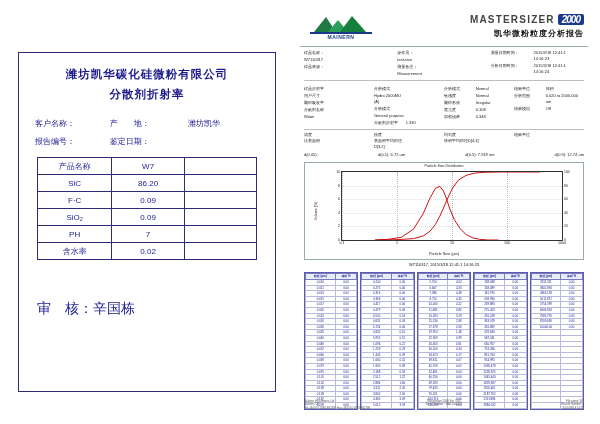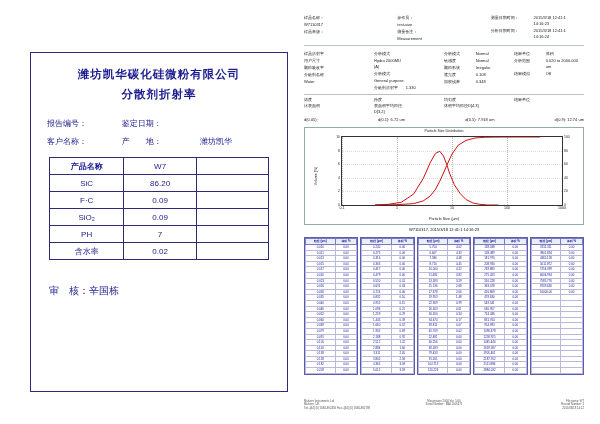--- a/index.html
+++ b/index.html
@@ -7,21 +7,21 @@
     width:600px;height:424px;
     background:#ffffff;
     font-family:"Liberation Sans", sans-serif;
     overflow:hidden;
     position:relative;
   }
   .page{position:absolute;inset:0;}
 
   
   .left-doc{
-    position:absolute;left:30px;top:52px;width:258px;height:340px;
+    position:absolute;left:18px;top:52px;width:258px;height:340px;
     border:1px solid #2b2b7a;
     background:#fff;
     box-sizing:border-box;
   }
   .left-title{
     text-align:center;color:#1b1b8e;font-weight:bold;
     font-size:11.5px;letter-spacing:1px;margin-top:14px;
   }
   .left-title2{
     text-align:center;color:#1b1b8e;font-weight:bold;
@@ -39,29 +39,29 @@
     width:86%;margin:10px auto 0 auto;border-collapse:collapse;
     color:#1b1b8e;font-size:8px;
   }
   table.chem td{
     border:1px solid #2b2b7a;height:16px;text-align:center;
     padding:0 2px;
   }
   table.chem td.lbl{width:34%;}
   table.chem td.val{width:33%;font-weight:normal;}
   table.chem td.blank{width:33%;}
-  .chem-head td{font-weight:bold;}
+  .chem-head td{font-weight:normal;}
 
   .sign{
     color:#1b1b8e;font-size:8.5px;padding:0 18px;margin-top:16px;
     display:flex;
   }
   .sign .s1{flex:1.25;}
   .sign .s2{flex:1;}
-  .sign2{color:#1b1b8e;font-size:10px;padding:0 18px;margin-top:8px;}
+  .sign2{color:#1b1b8e;font-size:14px;padding:0 18px;margin-top:24px;}
 
   
   .right-doc{
     position:absolute;left:300px;top:12px;width:288px;height:400px;
     font-size:4px;color:#1a1a1a;
   }
   .rep-head{position:relative;height:34px;border-bottom:1px solid #9aa;}
   .logo{
     position:absolute;left:10px;top:2px;width:62px;height:22px;
   }
@@ -158,28 +158,28 @@
 <body>
 
 <div class="page">
 
   <div class="left-doc">
     <div class="left-title">潍坊凯华碳化硅微粉有限公司</div>
     <div class="left-title2">分散剂折射率</div>
 
     <div class="meta">
       <div class="meta-row">
+        <div class="meta-cell">客户名称：</div>
+        <div class="meta-cell c2">产　　地：</div>
+        <div class="meta-cell c3">潍坊凯华</div>
+      </div>
+      <div class="meta-row">
         <div class="meta-cell">报告编号：</div>
         <div class="meta-cell c2">鉴定日期：</div>
         <div class="meta-cell c3"></div>
-      </div>
-      <div class="meta-row">
-        <div class="meta-cell">客户名称：</div>
-        <div class="meta-cell c2">产　　地：</div>
-        <div class="meta-cell c3">潍坊凯华</div>
       </div>
     </div>
 
     <table class="chem">
       <tbody>
           <tr class="chem-head">
         <td class="lbl">产品名称</td>
         <td class="val">W7</td>
         <td class="blank"></td>
       </tr>
@@ -213,20 +213,37 @@
 
     <div class="sign">
     </div>
     <div class="sign2">
       <span>审　核：</span><span>辛国栋</span>
     </div>
   </div>
 
   <div class="right-doc">
 
+    <div class="rep-head">
+      <div class="logo">
+        <svg width="62" height="20" viewBox="0 0 62 20">
+          <rect x="0" y="0" width="62" height="20" fill="#ffffff"></rect>
+          <polygon points="4,18 16,3 26,18" fill="#1f7a43"></polygon>
+          <polygon points="18,18 28,6 38,18" fill="#2b9e57"></polygon>
+          <polygon points="30,18 42,2 56,18" fill="#15803d"></polygon>
+          <rect x="0" y="18" width="62" height="2" fill="#1b3a8c"></rect>
+        </svg>
+      </div>
+      <div class="logo-text">MAINERN</div>
+
+      <div class="mastersizer">
+        <span class="ms-word">MASTERSIZER</span><span class="ms-2000">2000</span>
+        <div class="ms-cn">凯华微粉粒度分析报告</div>
+      </div>
+    </div>
 
     <div class="kv-block">
       <div class="kv-col">
         <div class="kv">
             <span class="k">样品名称：</span>
             <span class="v"></span>
           </div>
         <div class="kv">
             <span class="k">W7110317</span>
             <span class="v"></span>

